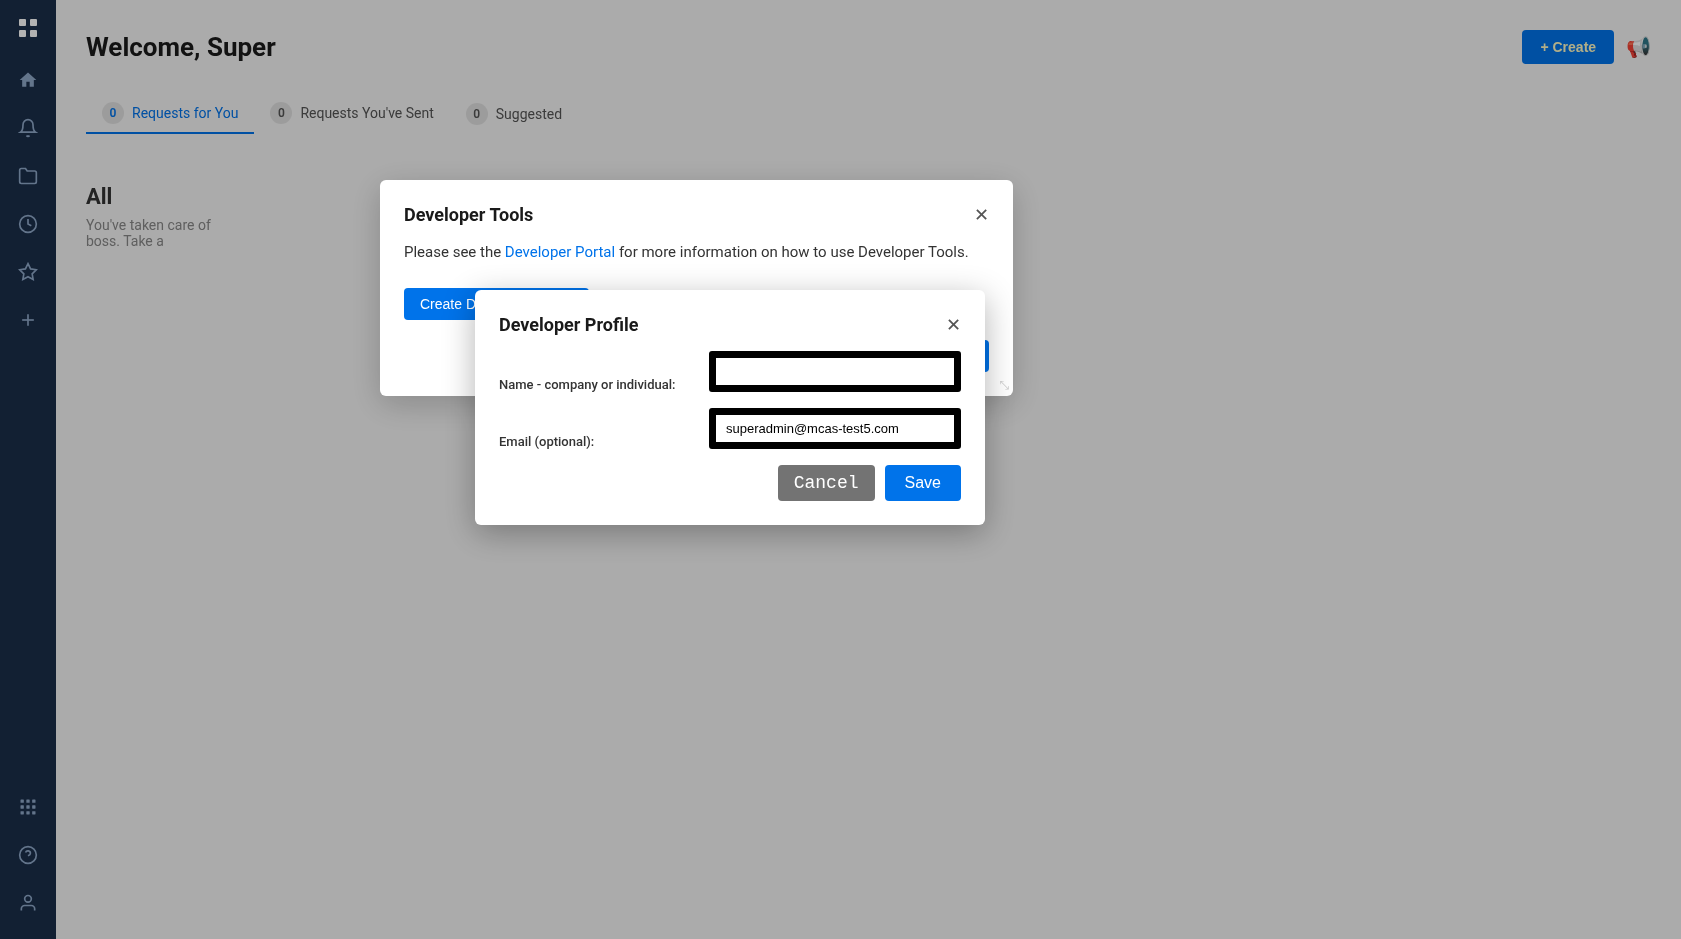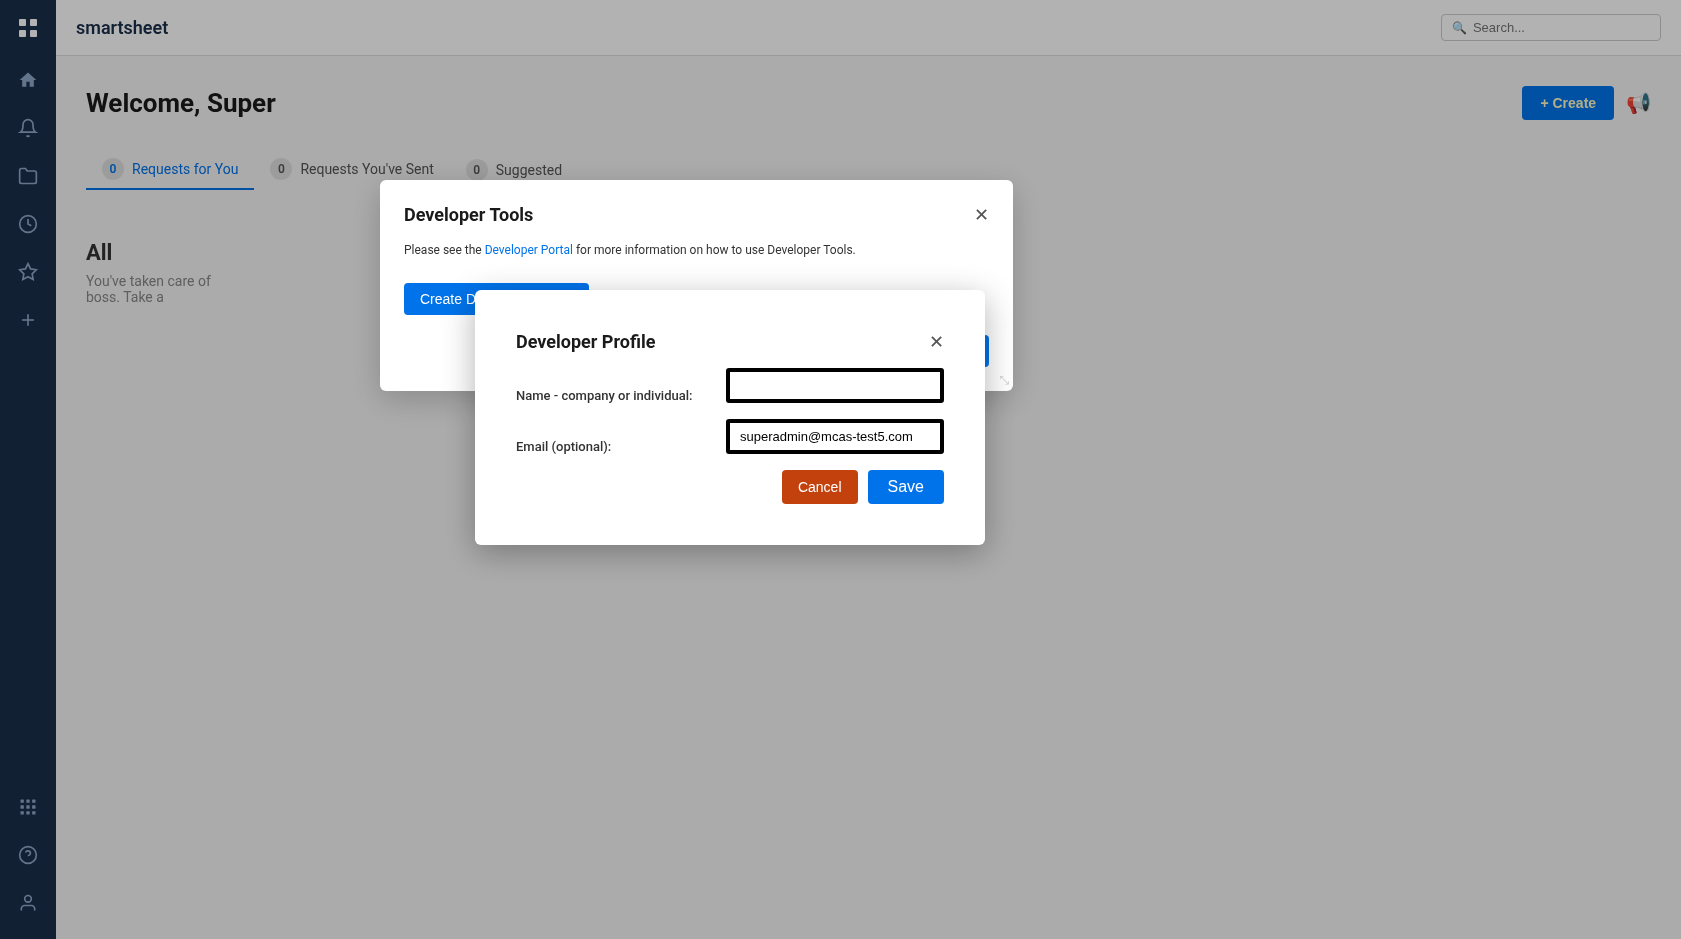--- a/index.html
+++ b/index.html
@@ -174,21 +174,21 @@
     }
     .modal-title { font-size: 18px; font-weight: 700; color: #1a1a1a; }
     .close-btn {
       background: none;
       border: none;
       font-size: 18px;
       cursor: pointer;
       color: #555;
       line-height: 1;
     }
-    .modal-body { font-size: 12px; color: #333; margin-bottom: 20px; line-height: 1.5; }
+    .modal-body { font-size: 15px; color: #333; margin-bottom: 20px; line-height: 1.5; }
     .modal-body a { color: #0073ea; text-decoration: none; }
     .btn-close-modal {
       background: #0073ea;
       color: #fff;
       border: none;
       border-radius: 4px;
       padding: 8px 20px;
       font-size: 14px;
       cursor: pointer;
     }
@@ -218,57 +218,58 @@
     
     .modal-dev-profile {
       position: fixed;
       top: 290px;
       left: 475px;
       width: 510px;
       background: #fff;
       border-radius: 6px;
       box-shadow: 0 8px 32px rgba(0,0,0,0.3);
       z-index: 102;
-      padding: 41px;
+      padding: 24px;
     }
     .form-row {
       display: flex;
       align-items: flex-end;
       margin-bottom: 16px;
       gap: 10px;
     }
     .form-label {
       font-size: 13px;
       color: #333;
       width: 200px;
       flex-shrink: 0;
       font-weight: 500;
     }
     .form-input {
       flex: 1;
-      border: 4px solid #000000;
+      border: 7px solid #000000;
       border-radius: 3px;
       padding: 6px 10px;
       font-size: 13px;
       outline: none;
     }
     .profile-footer {
       display: flex;
       justify-content: flex-end;
       gap: 10px;
       margin-top: 10px;
     }
     .btn-cancel {
-      background: #c2410c;
+      background: #737373;
       color: #fff;
       border: none;
       border-radius: 4px;
       padding: 8px 16px;
-      font-size: 14px;
-      cursor: pointer;
+      font-size: 18px;
+      cursor: pointer;
+      font-family: Liberation Mono, monospace;
     }
     .btn-save {
       background: #0073ea;
       color: #fff;
       border: none;
       border-radius: 4px;
       padding: 8px 20px;
       font-size: 16px;
       cursor: pointer;
       font-weight: 500;
@@ -358,29 +359,20 @@
       <svg width="20" height="20" viewBox="0 0 24 24" fill="none" stroke="#8fa8c8" stroke-width="2">
         <path d="M20 21v-2a4 4 0 0 0-4-4H8a4 4 0 0 0-4 4v2"></path>
         <circle cx="12" cy="7" r="4"></circle>
       </svg>
     </div>
   </div>
 </div>
 
 <div class="main">
 
-  <div class="topbar">
-    <span class="topbar-logo">smartsheet</span>
-    <div class="topbar-right">
-      <div class="search-box">
-        <span class="search-icon-small">🔍</span>
-        <input type="text" placeholder="Search..." style="">
-      </div>
-    </div>
-  </div>
 
   <div class="page-content">
     <div class="page-header">
       <h1 class="page-title">Welcome, Super</h1>
       <div class="header-actions">
         <button class="create-btn">+ Create</button>
         <span class="notification-icon">📢</span>
       </div>
     </div>
 

